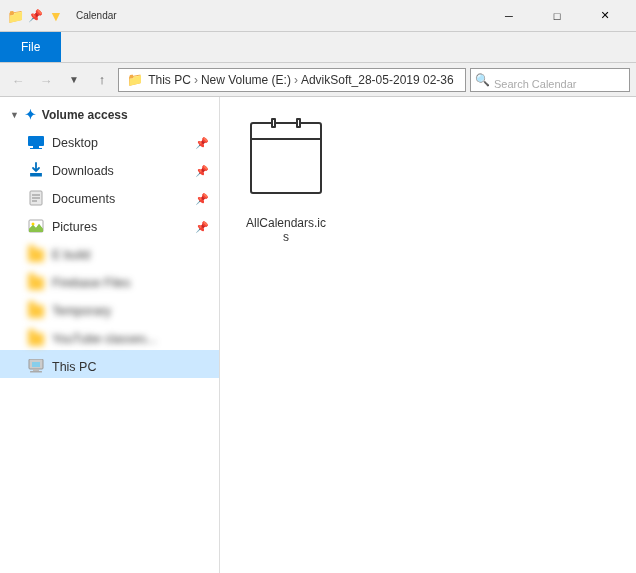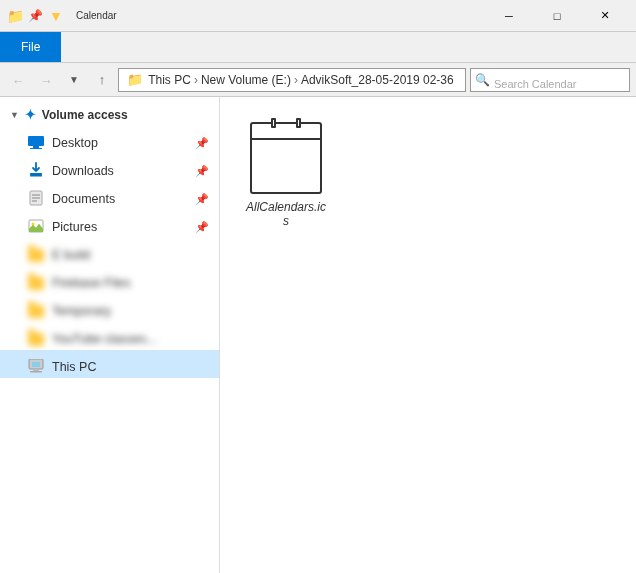--- a/index.html
+++ b/index.html
@@ -133,21 +133,21 @@
       position: absolute; top: -6px; left: 50%; transform: translateX(-50%);
       display: flex; gap: 20px;
     }
     .hanger {
       width: 5px; height: 10px;
       border: 2px solid #333;
       border-radius: 1px;
       background: #fff;
     }
 
-    .file-name { font-size: 12px; color: #333; text-align: center; margin-top: 6px; word-break: break-word; font-style: italic; }
+    .file-name { font-size: 12px; color: #333; text-align: center; margin-top: 22px; word-break: break-word; }
 
     
     .small-folder {
       width: 16px; height: 13px;
       background: #ffc83d;
       border-radius: 0 2px 2px 2px;
       flex-shrink: 0;
     }
     .small-folder::before {
       content: '';

